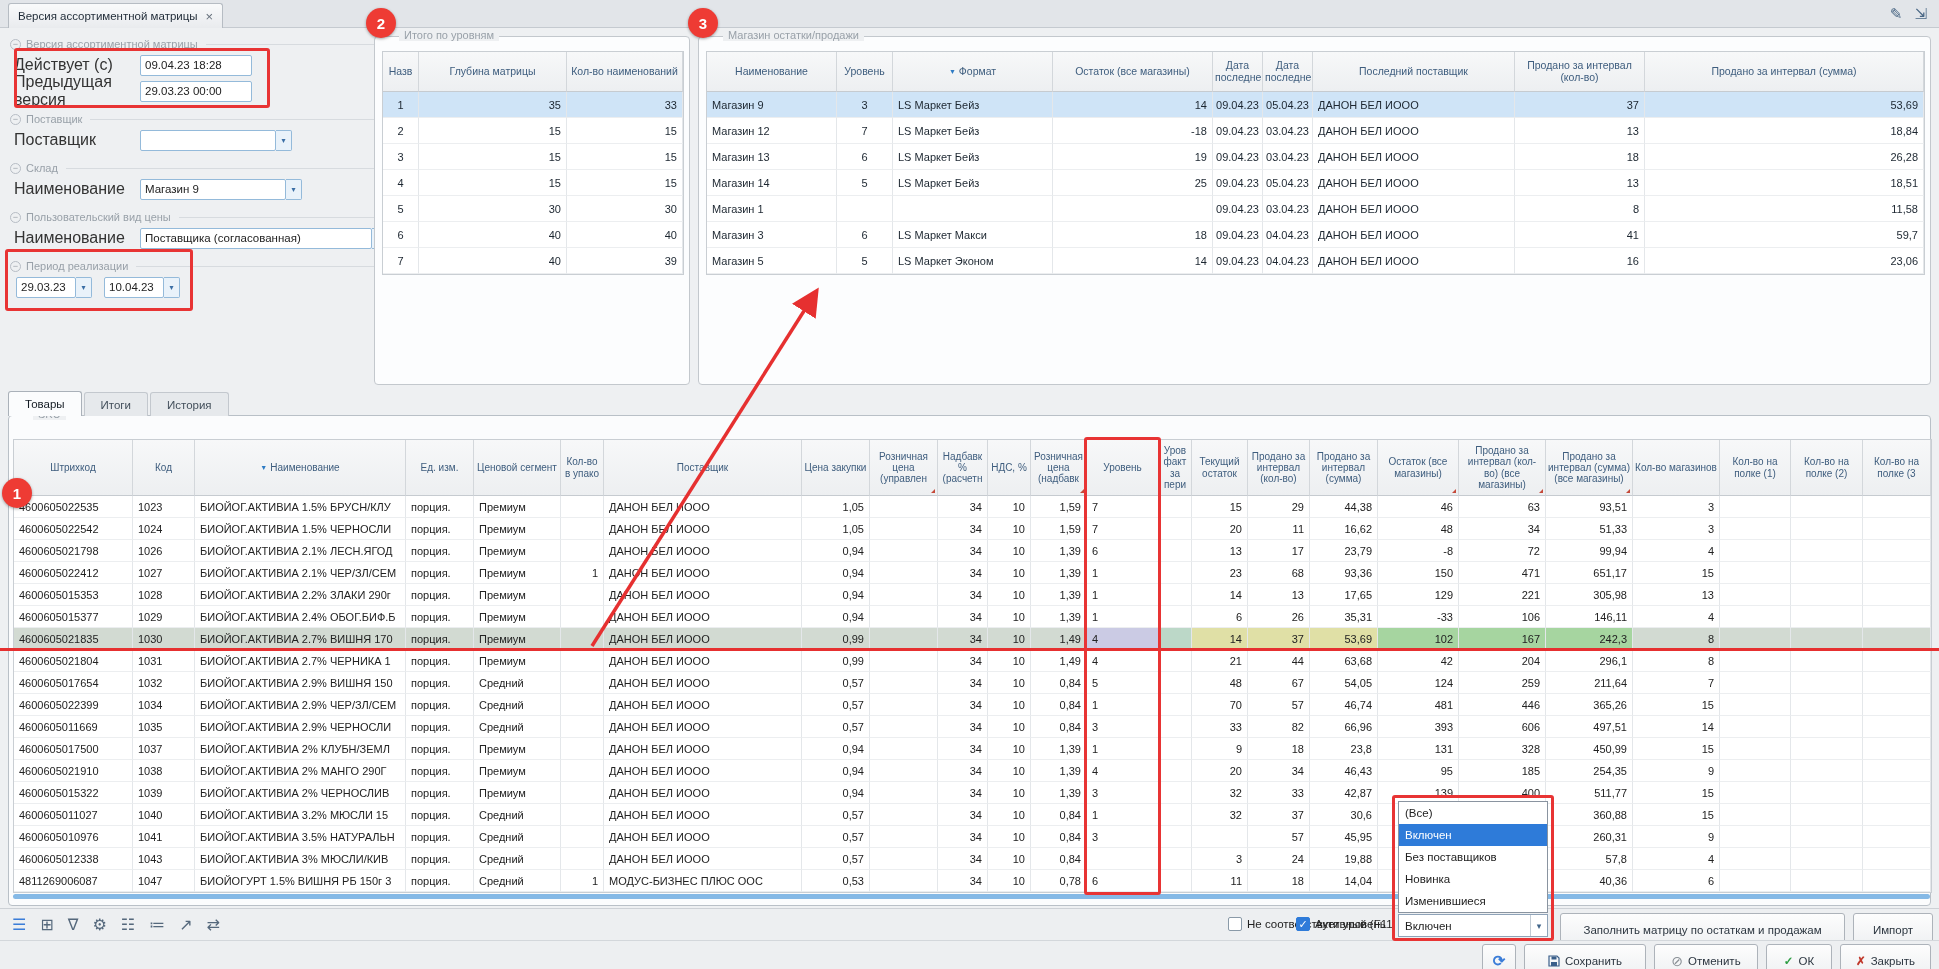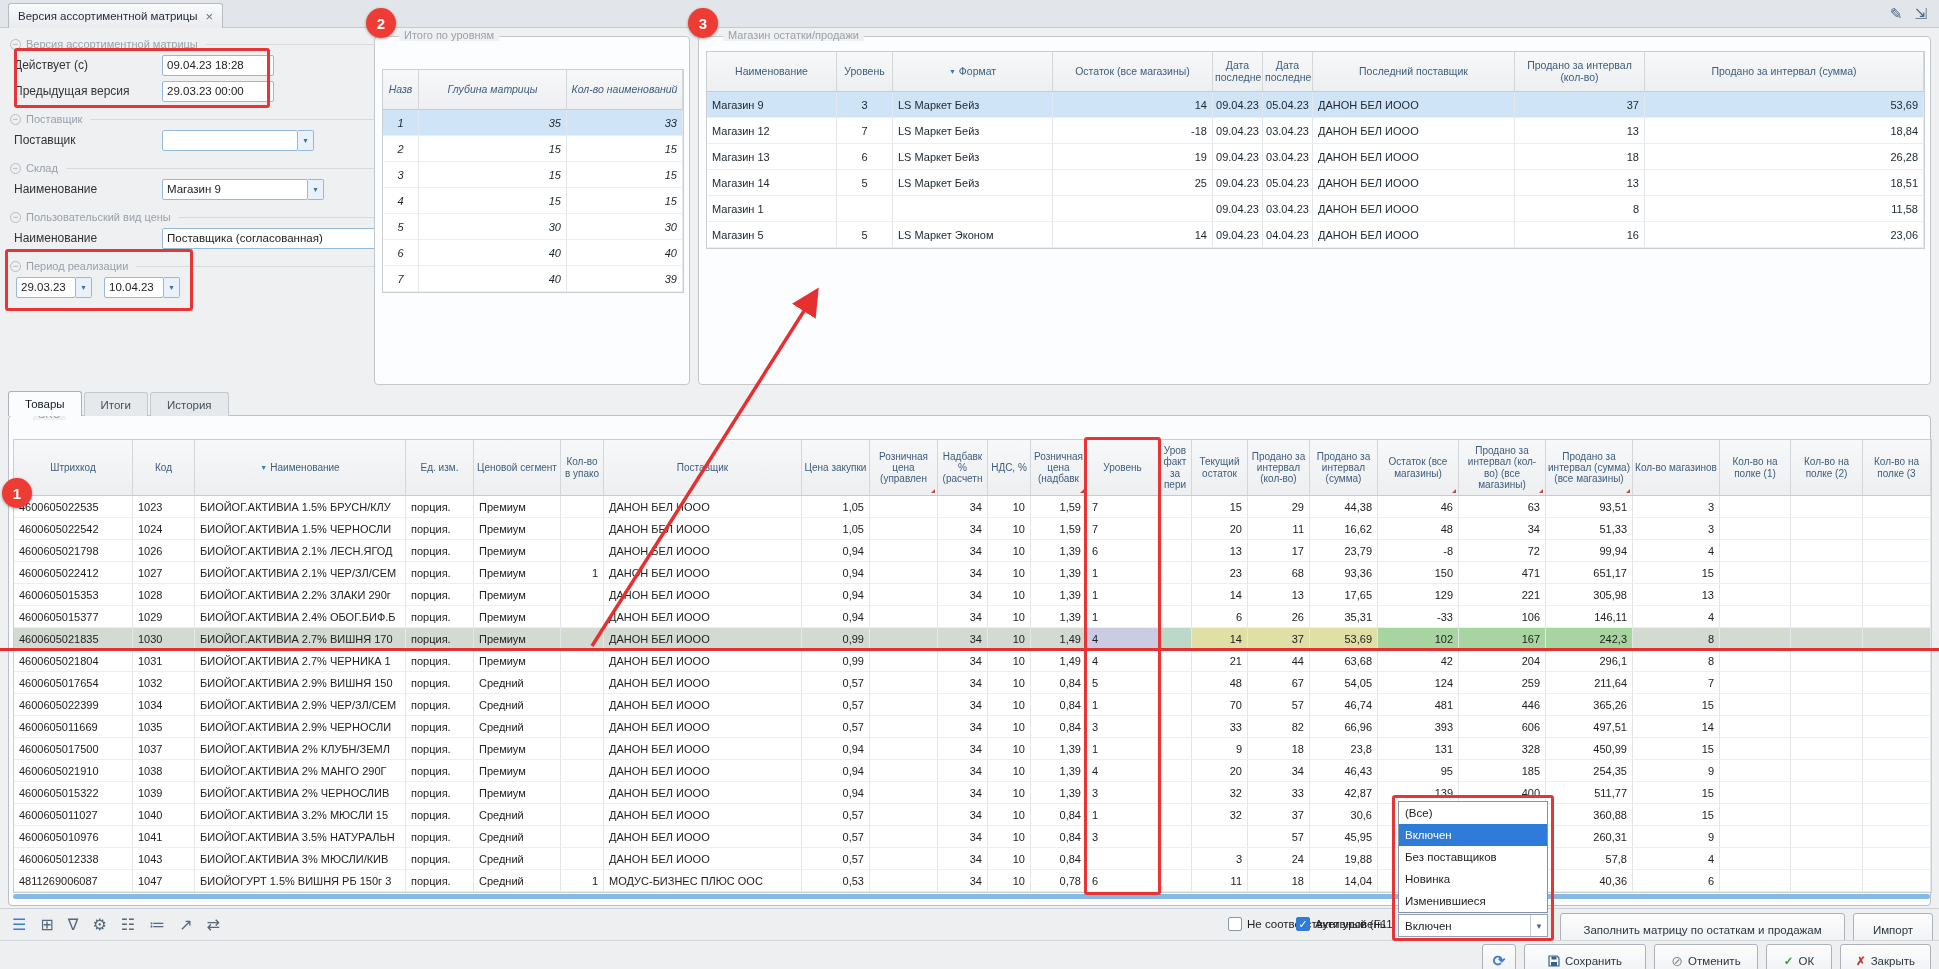--- a/index.html
+++ b/index.html
@@ -15,21 +15,21 @@
 .win-icons { position:absolute; right:12px; top:5px; display:flex; gap:12px; font-size:15px; color:#4a6785; }
 
 
 .left-form { position:absolute; left:8px; top:32px; width:366px; }
 .grp { margin-top:7px; }
 .grp:first-child { margin-top:4px; }
 .grp-h { height:16px; display:flex; align-items:center; gap:5px; color:#99a1a9; font-size:11px; padding-left:2px; }
 .grp-h::after { content:""; flex:1; height:1px; background:#d7dbdf; margin-left:3px; }
 .cmin { width:11px; height:11px; border:1px solid #b7bdc5; border-radius:50%; color:#9aa1a9; font-size:9px; line-height:9px; text-align:center; flex:none; }
 .frow { height:26px; display:flex; align-items:center; padding-left:6px; }
-.flabel { width:148px; font-size:12px; color:#333; flex:none; }
+.flabel { width:126px; font-size:16px; color:#333; flex:none; }
 .fin { height:21px; border:1px solid #94bada; border-radius:2px; background:#fff; font-family:inherit; font-size:11.5px; padding:0 4px; color:#222; }
 .w112 { width:112px; } .w136 { width:136px; } .w146 { width:146px; } .w232 { width:232px; } .w60 { width:60px; }
 .combo { display:flex; }
 .carrow { width:16px; height:21px; border:1px solid #94bada; border-left:none; background:#e9f2fa; color:#3a6ea5; font-size:8px; display:flex; align-items:center; justify-content:center; border-radius:0 2px 2px 0; }
 .dates { gap:12px; padding-left:8px; }
 
 
 .panel { position:absolute; border:1px solid #c3c8cd; border-radius:4px; background:#fcfdfe; }
 .panel-label { position:absolute; top:-8px; left:24px; background:#eef0f2; padding:0 5px; font-size:11px; color:#99a1a9; white-space:nowrap; }
 #panel-levels { left:374px; top:36px; width:316px; height:349px; }
@@ -41,21 +41,21 @@
 table.grid { border-collapse:separate; border-spacing:0; table-layout:fixed; background:#fff; border:1px solid #c9ced3; }
 table.grid th { font-weight:normal; color:#3e5d7e; background:linear-gradient(#f7f8f9,#edeff1);
   border-right:1px solid #d3d7db; border-bottom:1px solid #c6cbd0; text-align:center; vertical-align:middle;
   padding:1px 2px; overflow:hidden; position:relative; line-height:1.12; }
 table.grid td { border-right:1px solid #e4e7ea; border-bottom:1px solid #eceef0; white-space:nowrap; overflow:hidden; background:#fff; }
 .a-l { text-align:left; padding-left:5px; } .a-r { text-align:right; padding-right:5px; } .a-c { text-align:center; }
 .hicon { color:#2e7bc4; font-size:7px; margin-right:3px; vertical-align:middle; }
 th.mark::after { content:""; position:absolute; right:2px; bottom:2px; border-left:4px solid transparent; border-bottom:4px solid #c54a3a; }
 
 
-#levels-table { position:absolute; left:7px; top:32px; width:302px;font-style:italic; }
+#levels-table { position:absolute; left:7px; top:14px; width:302px; }
 #stores-table { position:absolute; left:7px; top:14px; width:1219px; }
 .mini th { height:40px; font-size:10.5px; }
 .mini td { height:26px; font-size:11px; color:#1c2630; }
 .mini tr.sel td { background:#cfe4f7; }
 
 
 #sku-table { position:absolute; left:13px; top:439px; width:1919px; z-index:2; }
 #sku-table th { height:56px; font-size:10px; }
 #sku-table td { height:22px; font-size:11px; }
 th.yel { background:#f3f0cd; } th.grn { background:#d9ecd6; } th.fct { background:#cbe7dc; }
@@ -323,20 +323,31 @@
             <td class="a-c"></td>
             <td class="a-l"></td>
             <td class="a-r"></td>
             <td class="a-c">09.04.23</td>
             <td class="a-c">03.04.23</td>
             <td class="a-l">ДАНОН БЕЛ ИООО</td>
             <td class="a-r">8</td>
             <td class="a-r">11,58</td>
           </tr>
           <tr>
+            <td class="a-l">Магазин 3</td>
+            <td class="a-c">6</td>
+            <td class="a-l">LS Маркет Макси</td>
+            <td class="a-r">18</td>
+            <td class="a-c">09.04.23</td>
+            <td class="a-c">04.04.23</td>
+            <td class="a-l">ДАНОН БЕЛ ИООО</td>
+            <td class="a-r">41</td>
+            <td class="a-r">59,7</td>
+          </tr>
+          <tr>
             <td class="a-l">Магазин 5</td>
             <td class="a-c">5</td>
             <td class="a-l">LS Маркет Эконом</td>
             <td class="a-r">14</td>
             <td class="a-c">09.04.23</td>
             <td class="a-c">04.04.23</td>
             <td class="a-l">ДАНОН БЕЛ ИООО</td>
             <td class="a-r">16</td>
             <td class="a-r">23,06</td>
           </tr>

